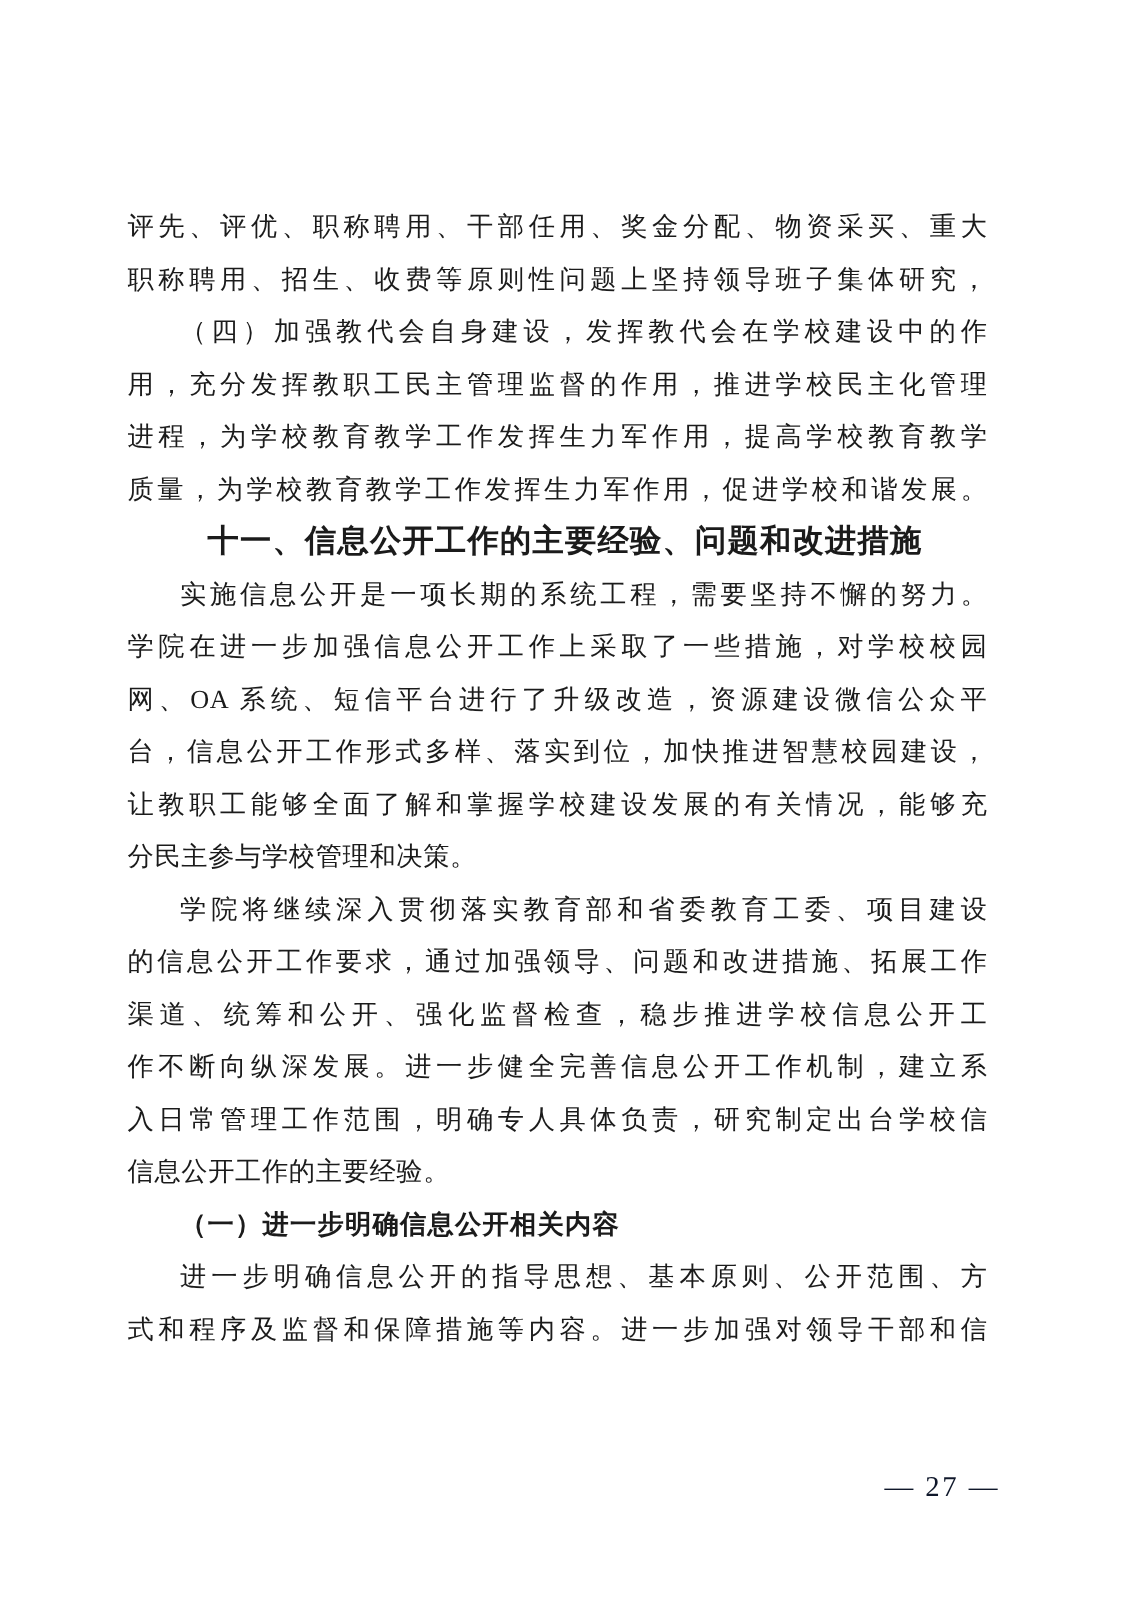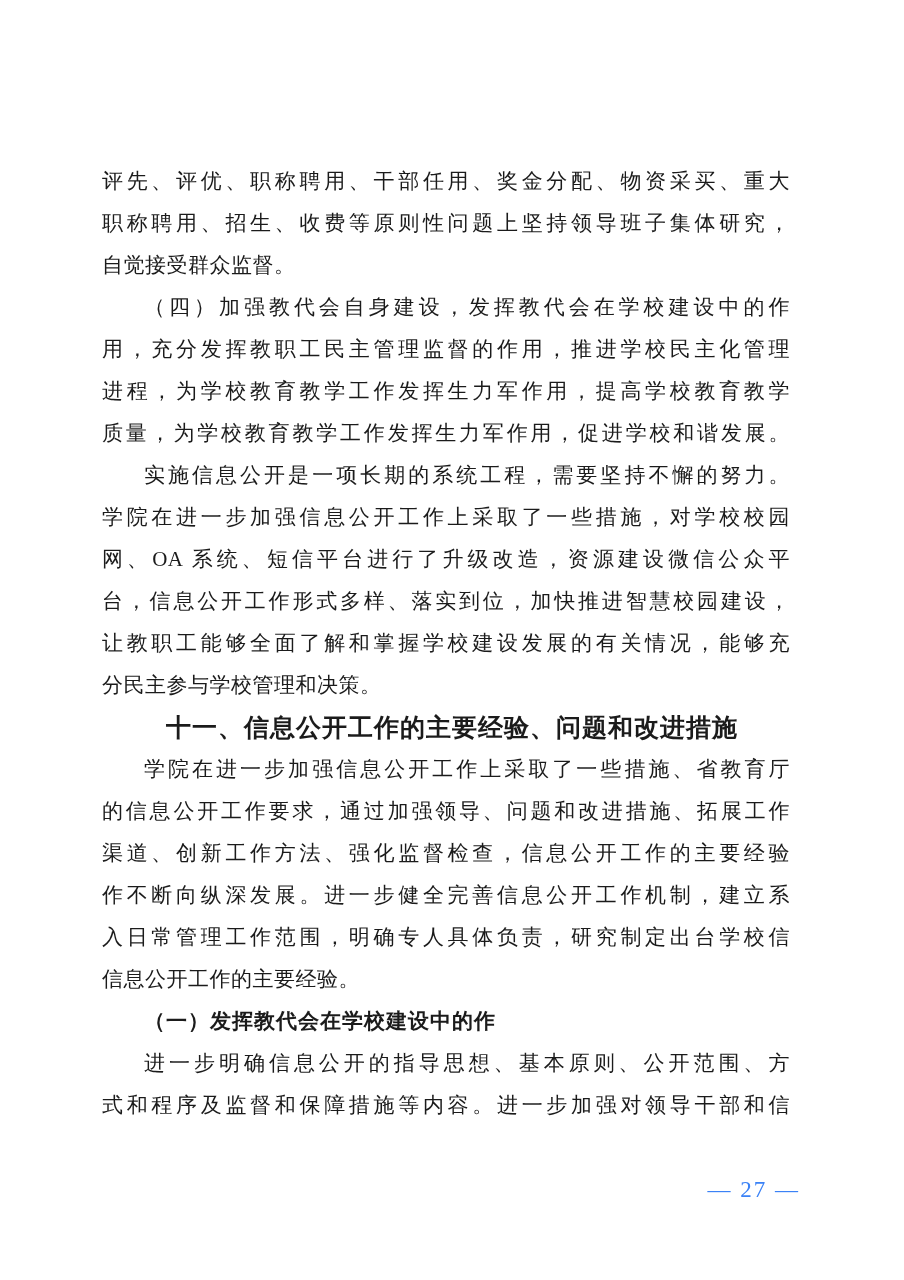--- a/index.html
+++ b/index.html
@@ -55,60 +55,59 @@
     text-align-last: left;
     letter-spacing: 1px;
   }
   .page-number {
     position: absolute;
     top: 1176px;
     right: 104px;
     font-size: 23px;
     line-height: 28px;
     letter-spacing: 2px;
-    color: #3b82f6;
+    color: #0f172a;
   }
 </style>
 </head>
 <body>
 
 <div class="page">
   <div class="content">
       <div class="para body">
         <div class="line stretch">评先、评优、职称聘用、干部任用、奖金分配、物资采买、重大</div>
         <div class="line stretch">职称聘用、招生、收费等原则性问题上坚持领导班子集体研究，</div>
-        <div class="line">自觉接受群众监督。</div>
       </div>
       <div class="para body">
         <div class="line indent stretch">（四）加强教代会自身建设，发挥教代会在学校建设中的作</div>
         <div class="line stretch">用，充分发挥教职工民主管理监督的作用，推进学校民主化管理</div>
         <div class="line stretch">进程，为学校教育教学工作发挥生力军作用，提高学校教育教学</div>
         <div class="line stretch">质量，为学校教育教学工作发挥生力军作用，促进学校和谐发展。</div>
+      </div>
+      <div class="para heading">
+        <div class="line indent">十一、信息公开工作的主要经验、问题和改进措施</div>
       </div>
       <div class="para body">
         <div class="line indent stretch">实施信息公开是一项长期的系统工程，需要坚持不懈的努力。</div>
         <div class="line stretch">学院在进一步加强信息公开工作上采取了一些措施，对学校校园</div>
         <div class="line stretch">网、OA 系统、短信平台进行了升级改造，资源建设微信公众平</div>
         <div class="line stretch">台，信息公开工作形式多样、落实到位，加快推进智慧校园建设，</div>
         <div class="line stretch">让教职工能够全面了解和掌握学校建设发展的有关情况，能够充</div>
         <div class="line">分民主参与学校管理和决策。</div>
       </div>
-      <div class="para heading">
-        <div class="line indent">十一、信息公开工作的主要经验、问题和改进措施</div>
-      </div>
       <div class="para body">
-        <div class="line indent stretch">学院在进一步加强信息公开工作上采取了一些措施、省教育厅</div>
+        <div class="line indent stretch">学院将继续深入贯彻落实教育部和省委教育工委、项目建设</div>
         <div class="line stretch">的信息公开工作要求，通过加强领导、问题和改进措施、拓展工作</div>
-        <div class="line stretch">渠道、创新工作方法、强化监督检查，信息公开工作的主要经验</div>
+        <div class="line stretch">渠道、统筹和公开、强化监督检查，稳步推进学校信息公开工</div>
         <div class="line stretch">作不断向纵深发展。进一步健全完善信息公开工作机制，建立系</div>
         <div class="line stretch">入日常管理工作范围，明确专人具体负责，研究制定出台学校信</div>
         <div class="line">信息公开工作的主要经验。</div>
       </div>
       <div class="para subheading">
-        <div class="line indent">（一）发挥教代会在学校建设中的作</div>
+        <div class="line indent">（一）进一步明确信息公开相关内容</div>
       </div>
       <div class="para body">
         <div class="line indent stretch">进一步明确信息公开的指导思想、基本原则、公开范围、方</div>
         <div class="line stretch">式和程序及监督和保障措施等内容。进一步加强对领导干部和信</div>
       </div>
     </div>
   <div class="page-number">— 27 —</div>
 </div>
 
 </body></html>

